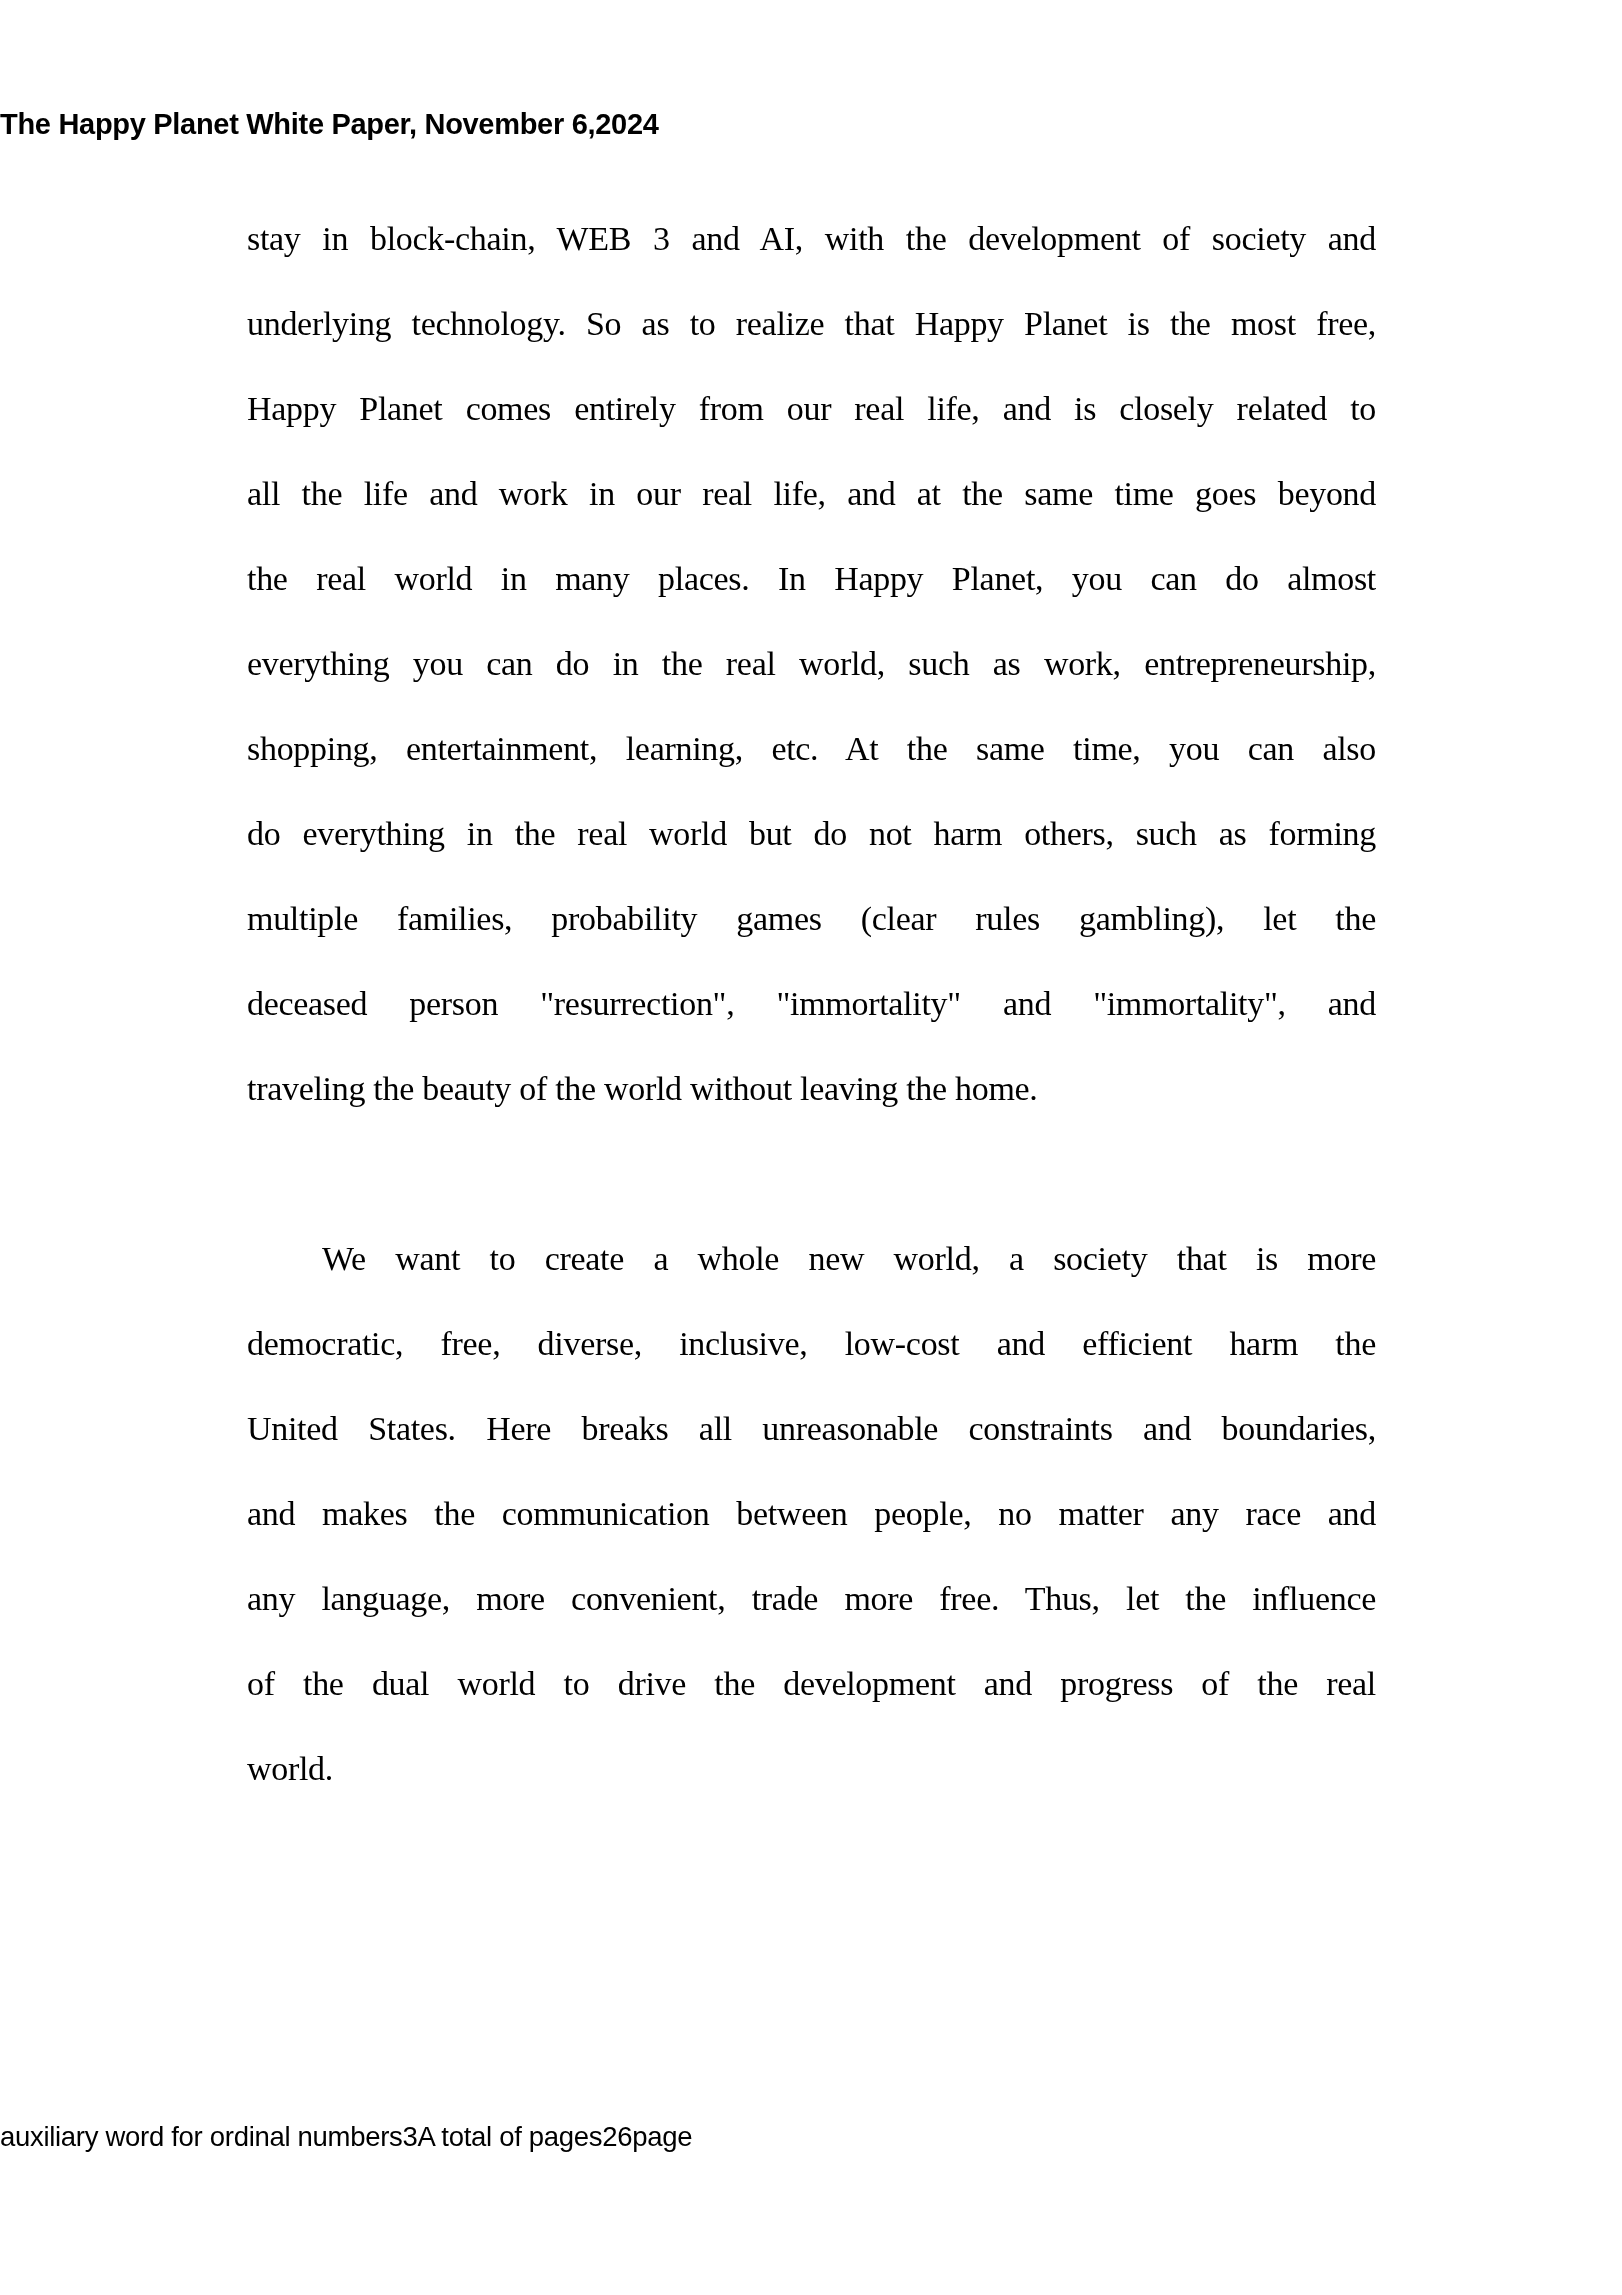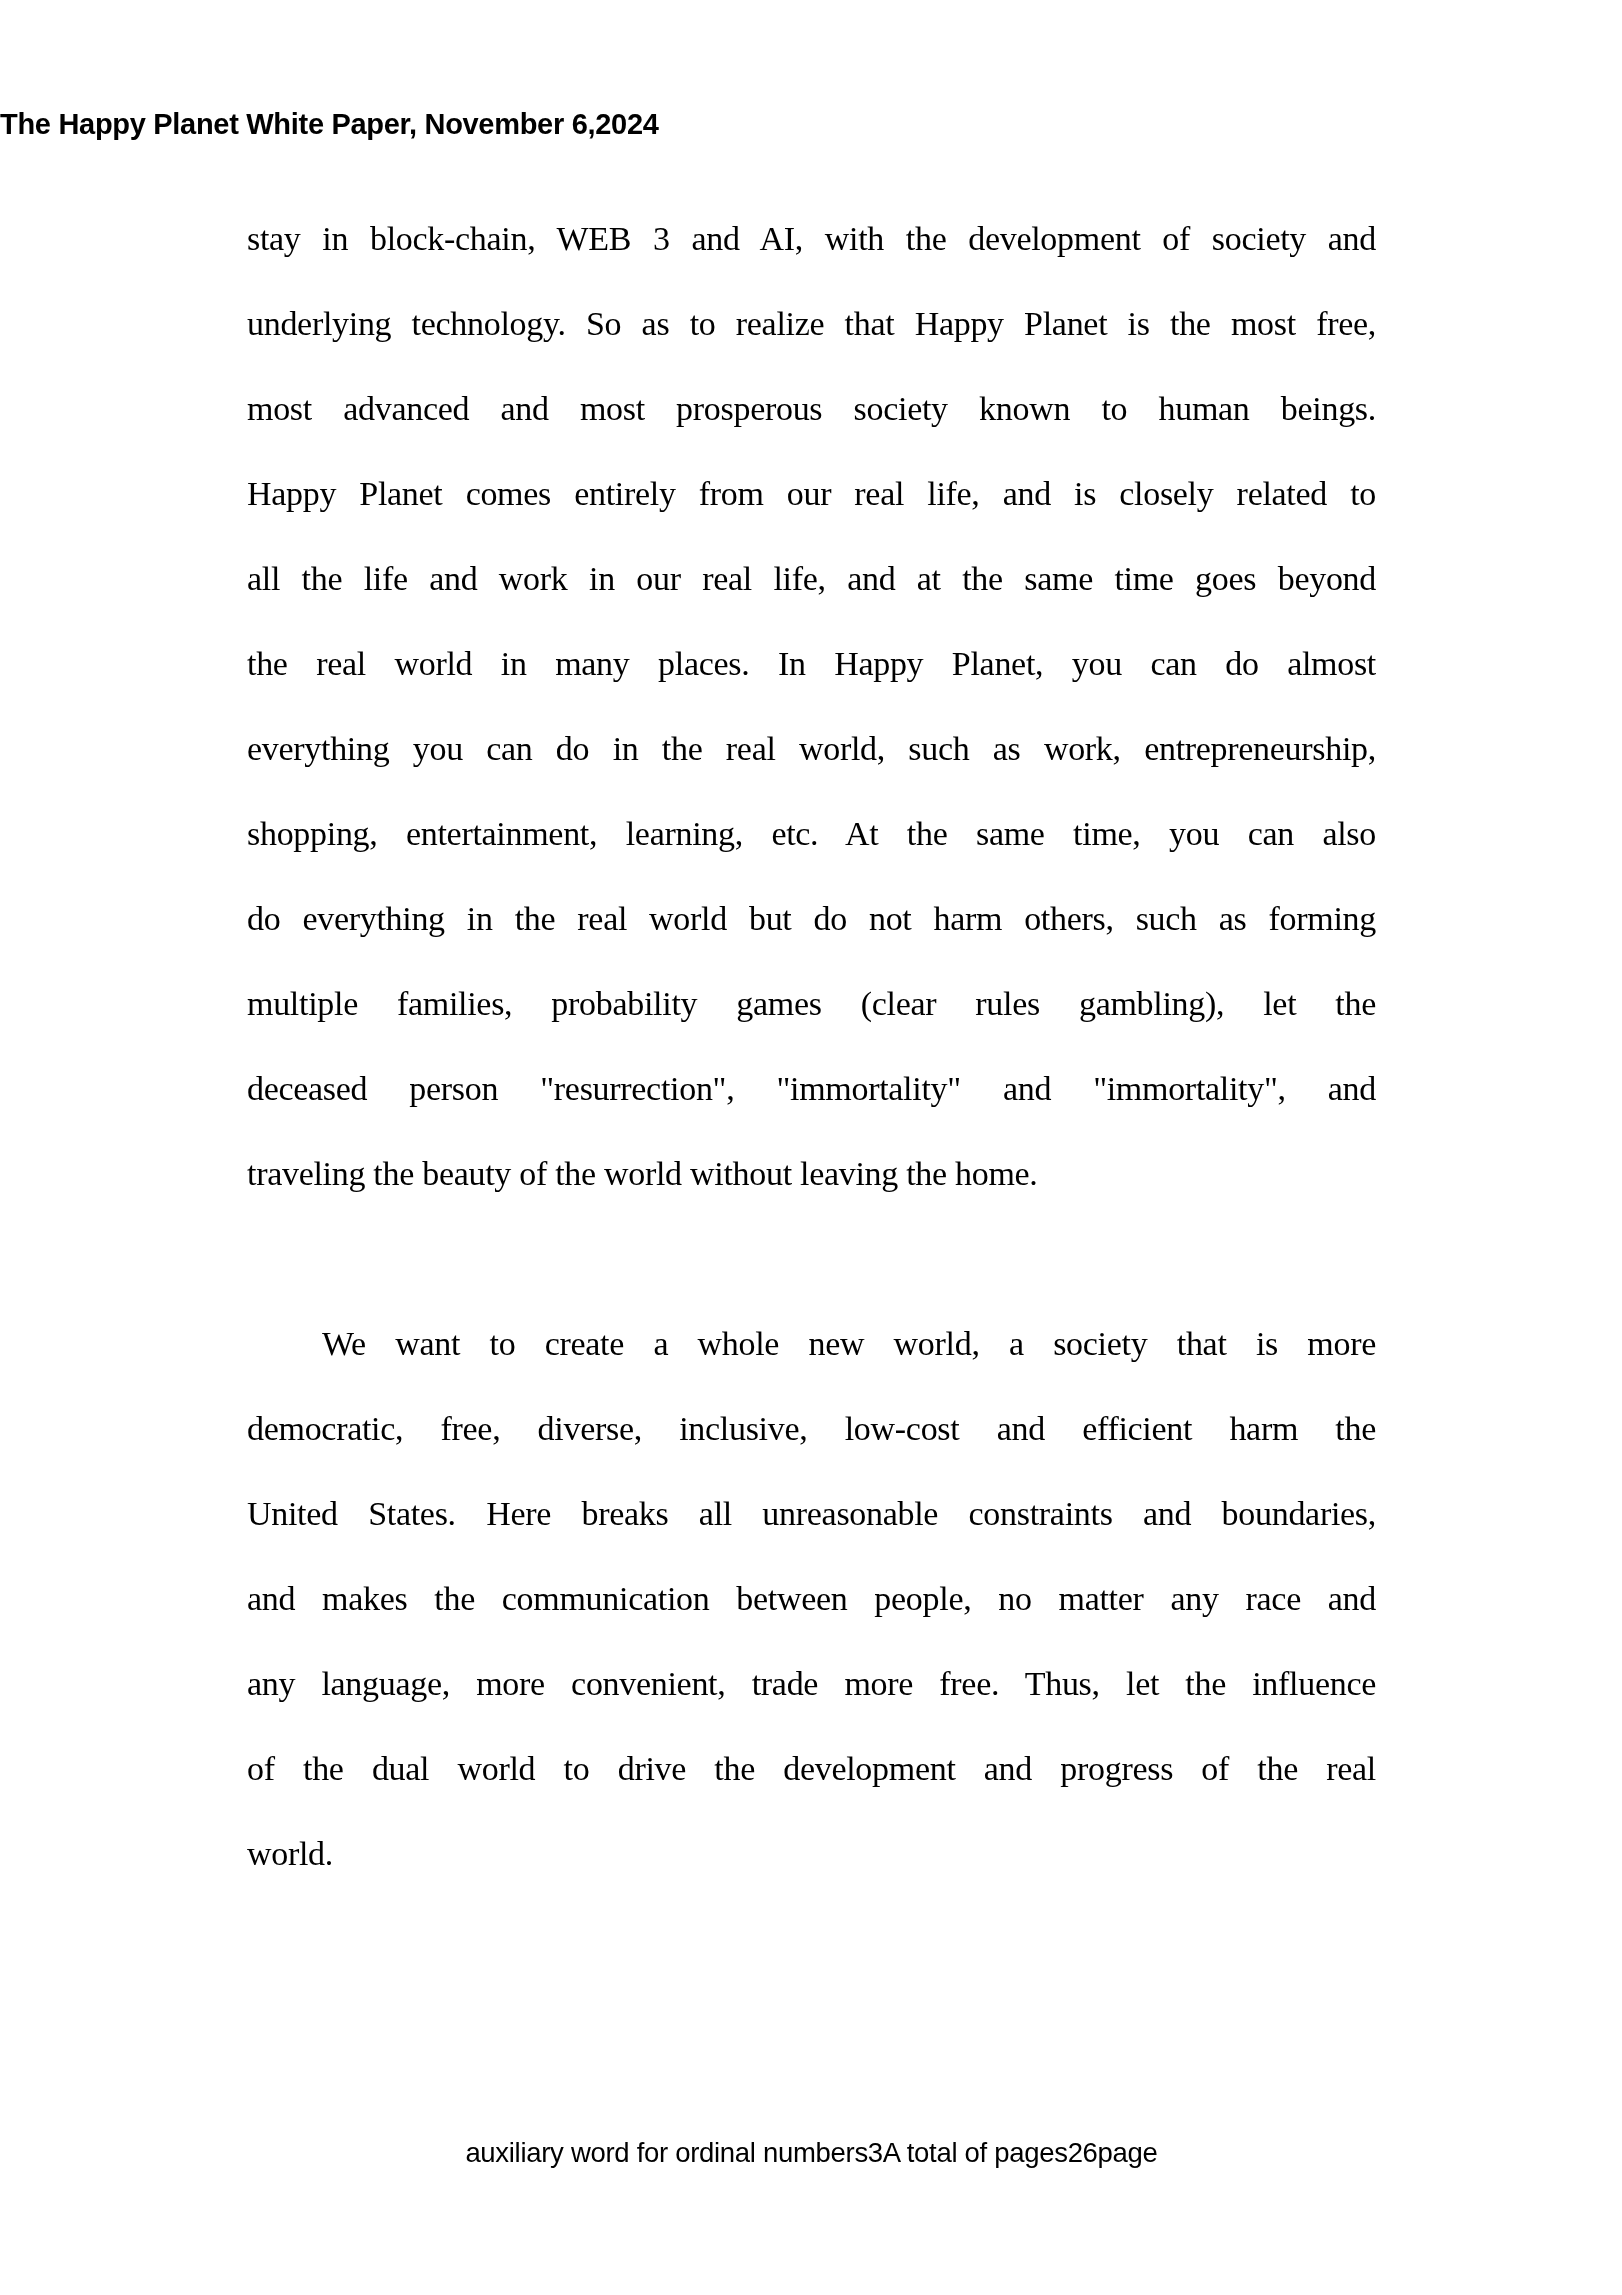--- a/index.html
+++ b/index.html
@@ -60,39 +60,37 @@
     letter-spacing: -0.3px;
     text-align: left;
   }
   .footer {
     position: absolute;
     top: 2114px;
     left: 0;
     width: 1623px;
     height: 46px;
     line-height: 46px;
-    text-align: center;
+    text-align: left;
     font-size: 27.5px;
     letter-spacing: -0.3px;
-    margin-top: 16px;
   }
 </style>
 </head>
 <body>
 
 <div class="page">
 
   <div class="header">The Happy Planet White Paper, November 6,2024</div>
 
   <div class="content">
 
     <div>
       <div class="line">stay in block-chain, WEB 3 and AI, with the development of society and</div>
       <div class="line">underlying technology. So as to realize that Happy Planet is the most free,</div>
-      <div class="line">most advanced and most prosperous society known to human beings.</div>
       <div class="line">Happy Planet comes entirely from our real life, and is closely related to</div>
       <div class="line">all the life and work in our real life, and at the same time goes beyond</div>
       <div class="line">the real world in many places. In Happy Planet, you can do almost</div>
       <div class="line">everything you can do in the real world, such as work, entrepreneurship,</div>
       <div class="line">shopping, entertainment, learning, etc. At the same time, you can also</div>
       <div class="line">do everything in the real world but do not harm others, such as forming</div>
       <div class="line">multiple families, probability games (clear rules gambling), let the</div>
       <div class="line">deceased person "resurrection", "immortality" and "immortality", and</div>
       <div class="line end">traveling the beauty of the world without leaving the home.</div>
     </div>

